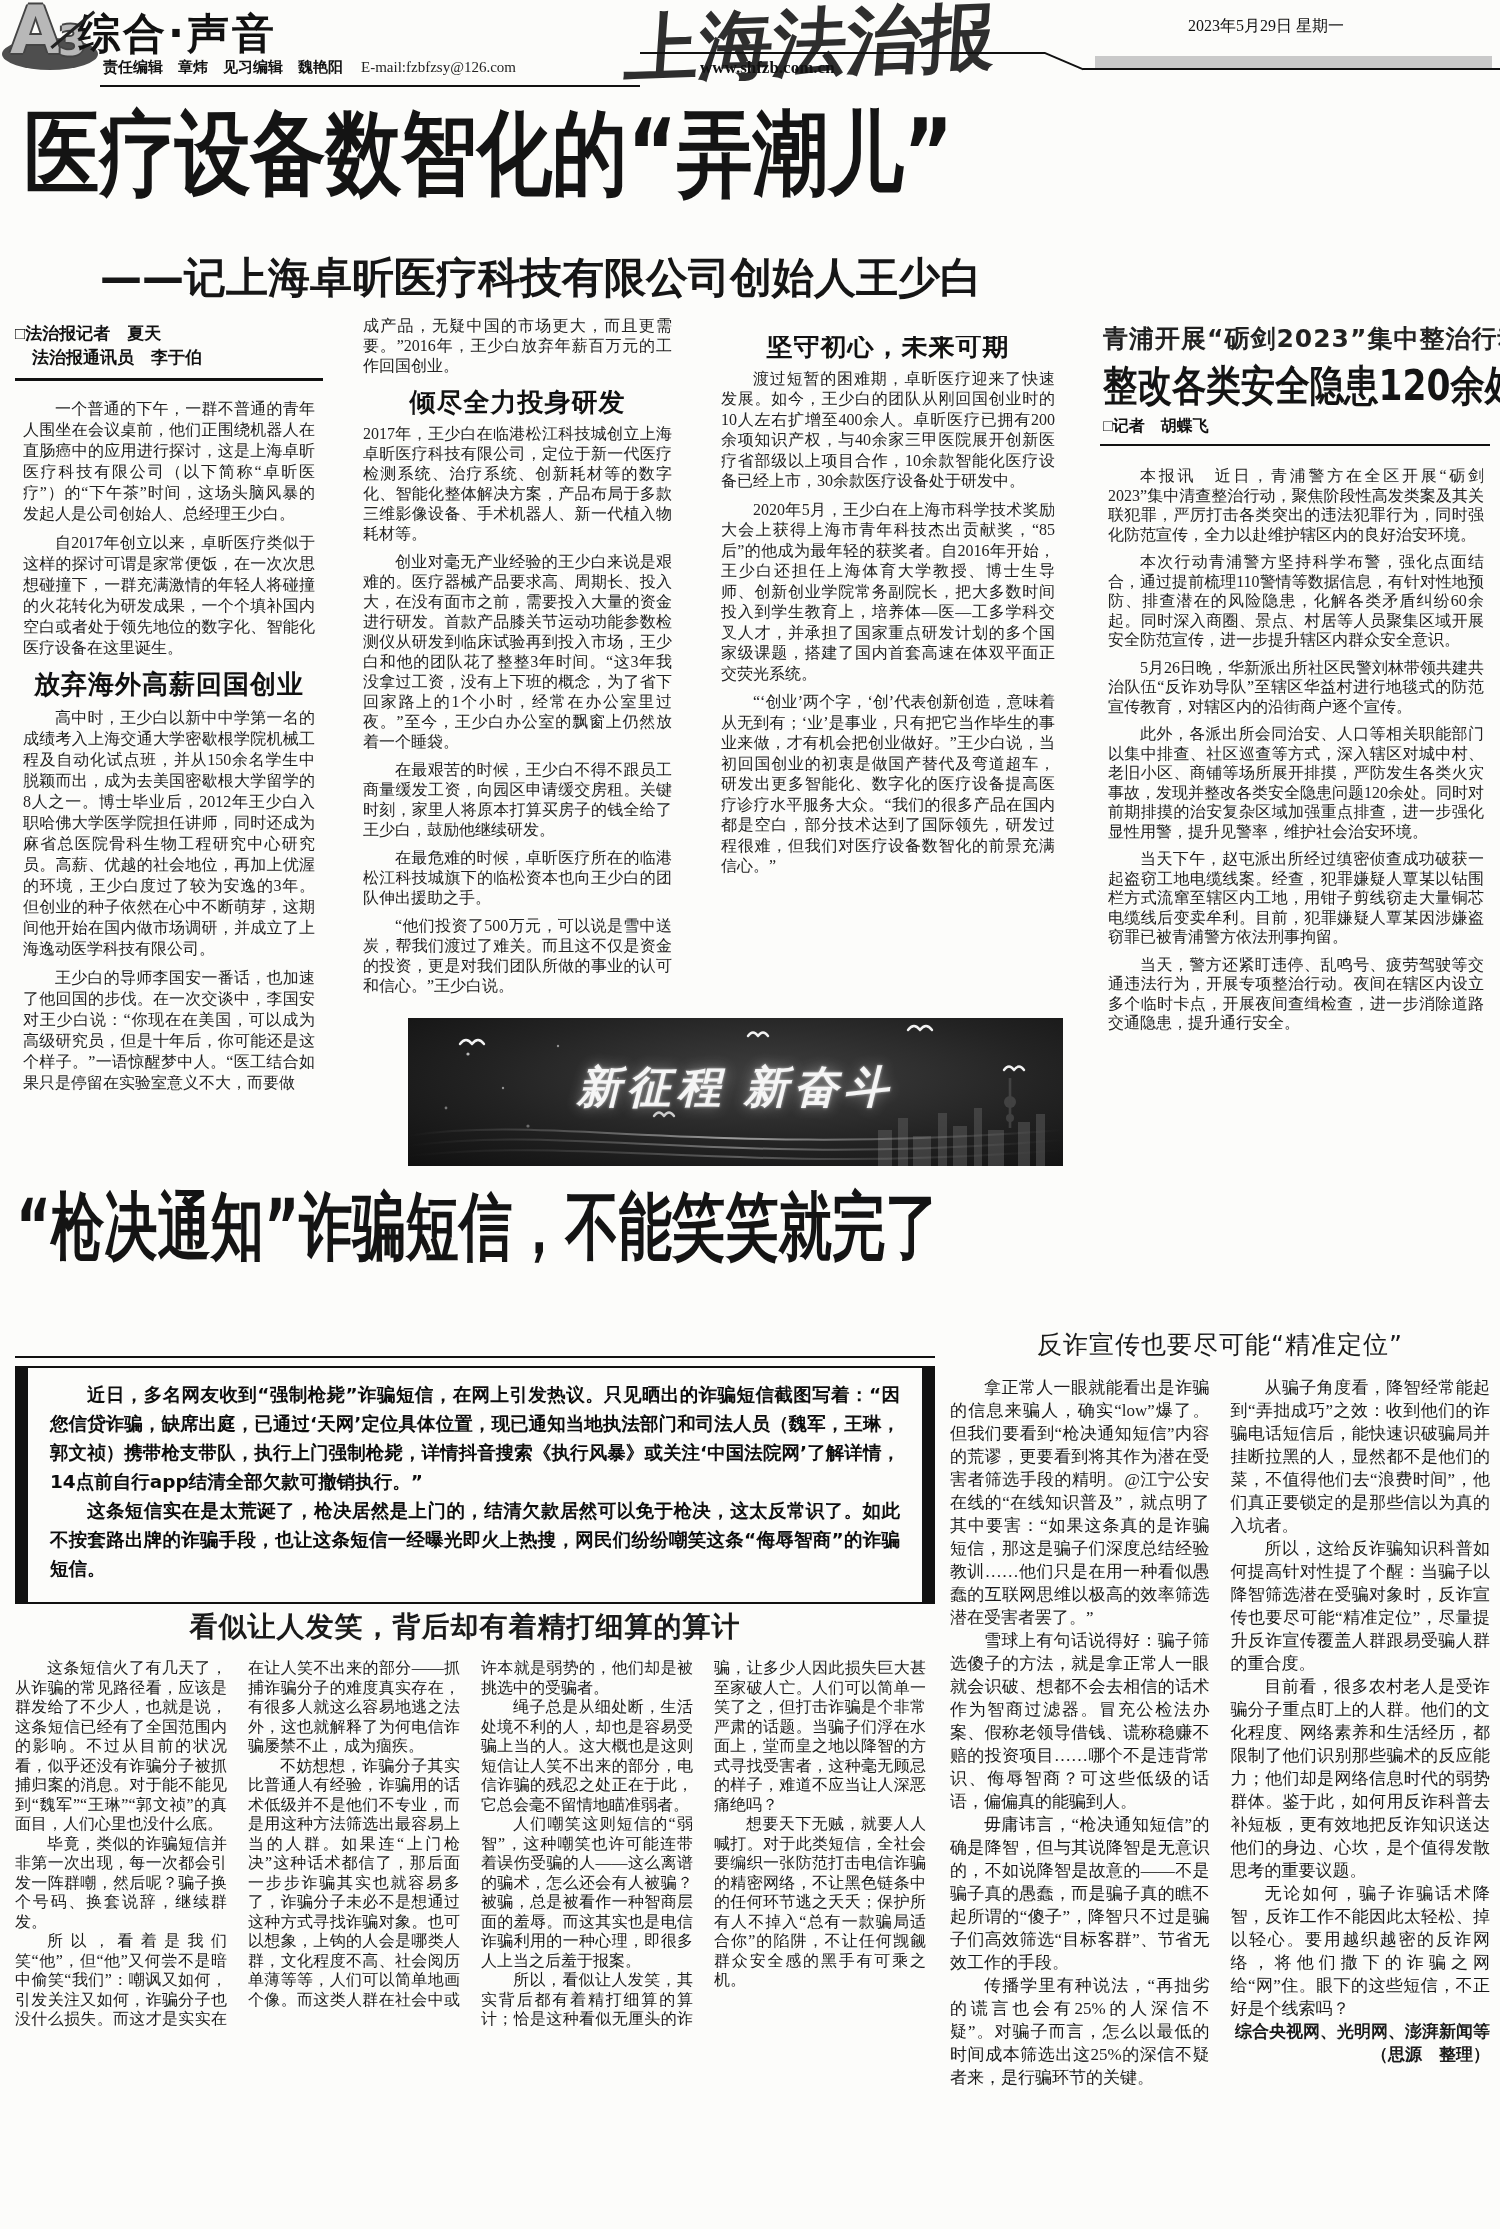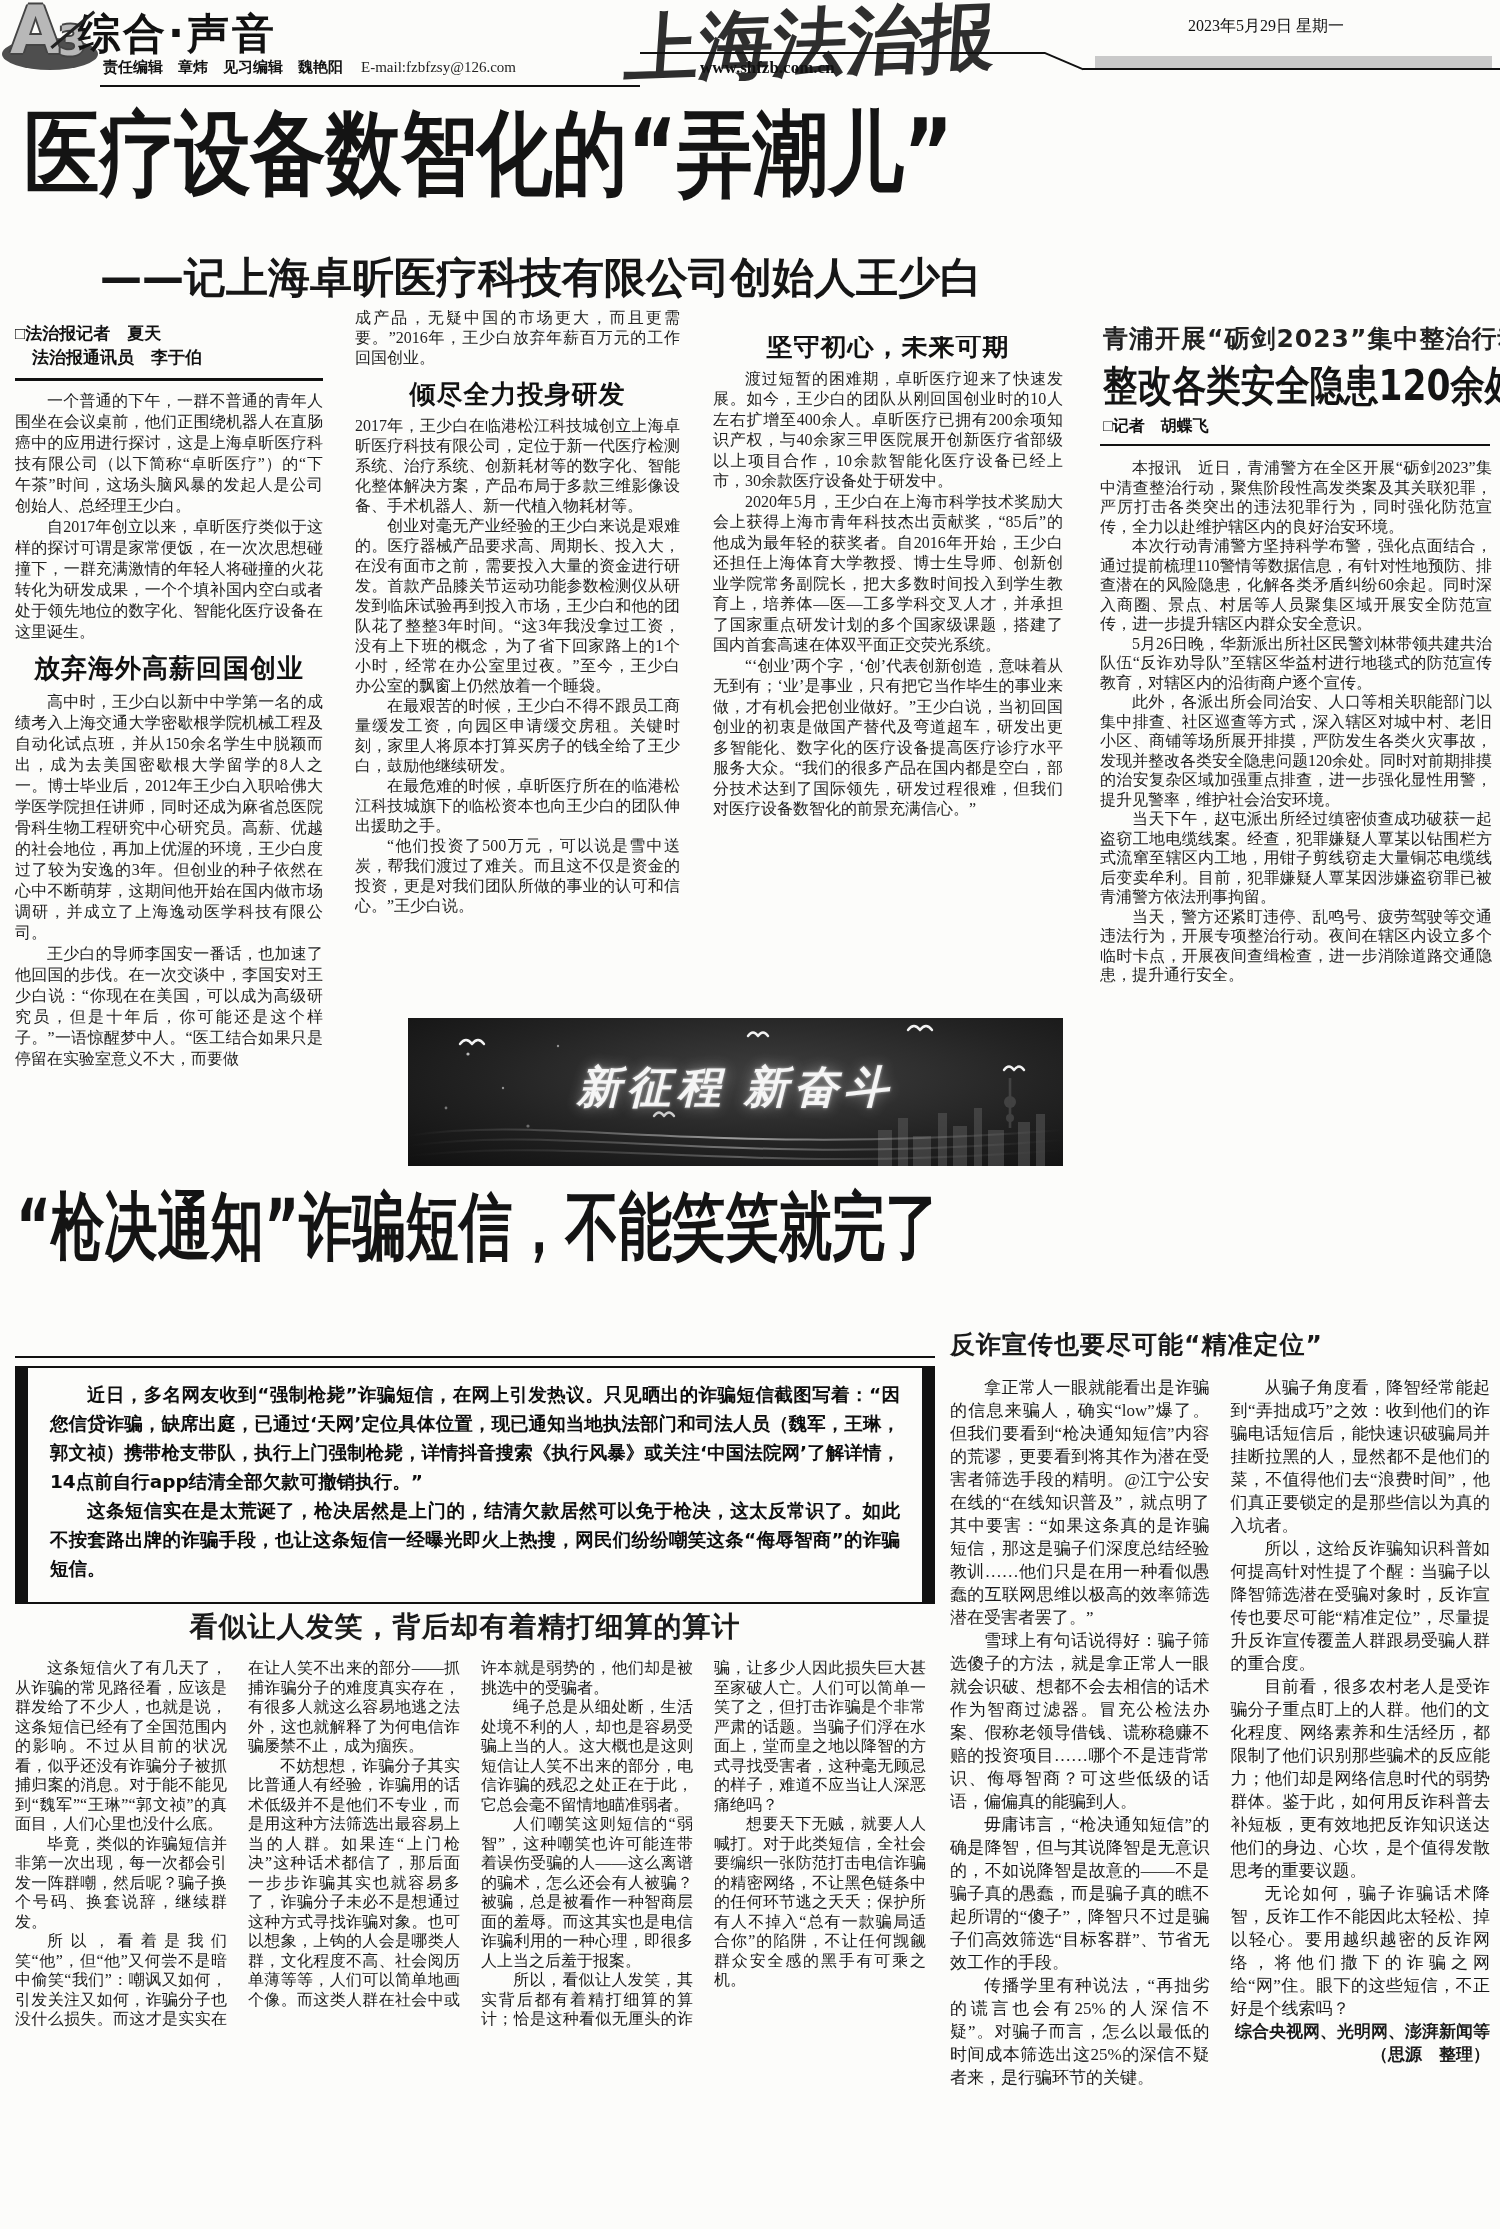--- a/index.html
+++ b/index.html
@@ -3,21 +3,21 @@
 <meta charset="utf-8">
 <style>
   html,body{margin:0;padding:0;}
   body{width:1500px;height:2229px;background:#fcfcfa;color:#1a1a1a;position:relative;
        font-family:"Liberation Serif","DejaVu Serif",serif;}
   #page{position:absolute;left:0;top:0;width:1500px;height:2229px;overflow:hidden;background:#fcfcfa;}
   .abs{position:absolute;}
   .hei{font-family:"DejaVu Sans","Liberation Sans",sans-serif;}
   .serif{font-family:"Liberation Serif","DejaVu Serif",serif;}
   .body-text{font-size:16px;line-height:21px;text-align:justify;color:#222;overflow:hidden;}
-  .body-text p{margin:0;text-indent:2em;}
+  .body-text p{margin:8px;text-indent:2em;}
   .cont > div > p:first-child, .cont > p:first-child{text-indent:0;}
   h3.inhead{font-family:"DejaVu Sans","Liberation Sans",sans-serif;font-weight:800;
             text-align:center;font-size:26px;margin:16px 0 12px;text-indent:0;letter-spacing:1px;color:#111;}
   .rule{background:#111;}
   .kicker{font-family:"DejaVu Sans","Liberation Sans",sans-serif;font-weight:600;letter-spacing:1px;color:#222;}
   .bigline{font-family:"DejaVu Sans","Liberation Sans",sans-serif;font-weight:900;color:#141414;
            white-space:nowrap;transform-origin:left top;letter-spacing:0px;}
   .byline{font-weight:bold;font-size:17px;line-height:24px;color:#111;}
   .boxlede{border-top:2px solid #111;border-bottom:2px solid #111;
            border-left:13px solid #111;border-right:13px solid #111;
@@ -177,21 +177,21 @@
     </div>
 
   <div class="abs bigline" style="left:16px;top:1178px;font-size:74px;transform:scaleX(0.72);">“枪决通知”诈骗短信，不能笑笑就完了</div>
 
   <div class="abs rule" style="left:15px;top:1356px;width:920px;height:1.5px;"></div>
   <div class="abs boxlede" style="left:15px;top:1366px;width:920px;height:238px;">
       <p>近日，多名网友收到“强制枪毙”诈骗短信，在网上引发热议。只见晒出的诈骗短信截图写着：“因您信贷诈骗，缺席出庭，已通过‘天网’定位具体位置，现已通知当地执法部门和司法人员（魏军，王琳，郭文祯）携带枪支带队，执行上门强制枪毙，详情抖音搜索《执行风暴》或关注‘中国法院网’了解详情，14点前自行app结清全部欠款可撤销执行。”</p>
       <p>这条短信实在是太荒诞了，枪决居然是上门的，结清欠款居然可以免于枪决，这太反常识了。如此不按套路出牌的诈骗手段，也让这条短信一经曝光即火上热搜，网民们纷纷嘲笑这条“侮辱智商”的诈骗短信。</p>
     </div>
 
-  <div class="abs hei" style="left:950px;top:1328px;width:540px;font-size:25px;font-weight:700;letter-spacing:1px;">反诈宣传也要尽可能“精准定位”</div>
+  <div class="abs hei" style="left:950px;top:1328px;width:540px;text-align:center;font-size:25px;font-weight:400;letter-spacing:1px;">反诈宣传也要尽可能“精准定位”</div>
   <div class="abs serif colwrap" style="left:950px;top:1376px;width:540px;height:838px;column-count:2;font-size:17px;line-height:23px;">
     <div>
         <p>拿正常人一眼就能看出是诈骗的信息来骗人，确实“low”爆了。但我们要看到“枪决通知短信”内容的荒谬，更要看到将其作为潜在受害者筛选手段的精明。@江宁公安在线的“在线知识普及”，就点明了其中要害：“如果这条真的是诈骗短信，那这是骗子们深度总结经验教训……他们只是在用一种看似愚蠢的互联网思维以极高的效率筛选潜在受害者罢了。”</p>
         <p>雪球上有句话说得好：骗子筛选傻子的方法，就是拿正常人一眼就会识破、想都不会去相信的话术作为智商过滤器。冒充公检法办案、假称老领导借钱、谎称稳赚不赔的投资项目……哪个不是违背常识、侮辱智商？可这些低级的话语，偏偏真的能骗到人。</p>
         <p>毋庸讳言，“枪决通知短信”的确是降智，但与其说降智是无意识的，不如说降智是故意的——不是骗子真的愚蠢，而是骗子真的瞧不起所谓的“傻子”，降智只不过是骗子们高效筛选“目标客群”、节省无效工作的手段。</p>
         <p>传播学里有种说法，“再拙劣的谎言也会有25%的人深信不疑”。对骗子而言，怎么以最低的时间成本筛选出这25%的深信不疑者来，是行骗环节的关键。</p>
         <p>从骗子角度看，降智经常能起到“弄拙成巧”之效：收到他们的诈骗电话短信后，能快速识破骗局并挂断拉黑的人，显然都不是他们的菜，不值得他们去“浪费时间”，他们真正要锁定的是那些信以为真的入坑者。</p>
         <p>所以，这给反诈骗知识科普如何提高针对性提了个醒：当骗子以降智筛选潜在受骗对象时，反诈宣传也要尽可能“精准定位”，尽量提升反诈宣传覆盖人群跟易受骗人群的重合度。</p>
         <p>目前看，很多农村老人是受诈骗分子重点盯上的人群。他们的文化程度、网络素养和生活经历，都限制了他们识别那些骗术的反应能力；他们却是网络信息时代的弱势群体。鉴于此，如何用反诈科普去补短板，更有效地把反诈知识送达他们的身边、心坎，是个值得发散思考的重要议题。</p>
         <p>无论如何，骗子诈骗话术降智，反诈工作不能因此太轻松、掉以轻心。要用越织越密的反诈网络，将他们撒下的诈骗之网给“网”住。眼下的这些短信，不正好是个线索吗？</p>

